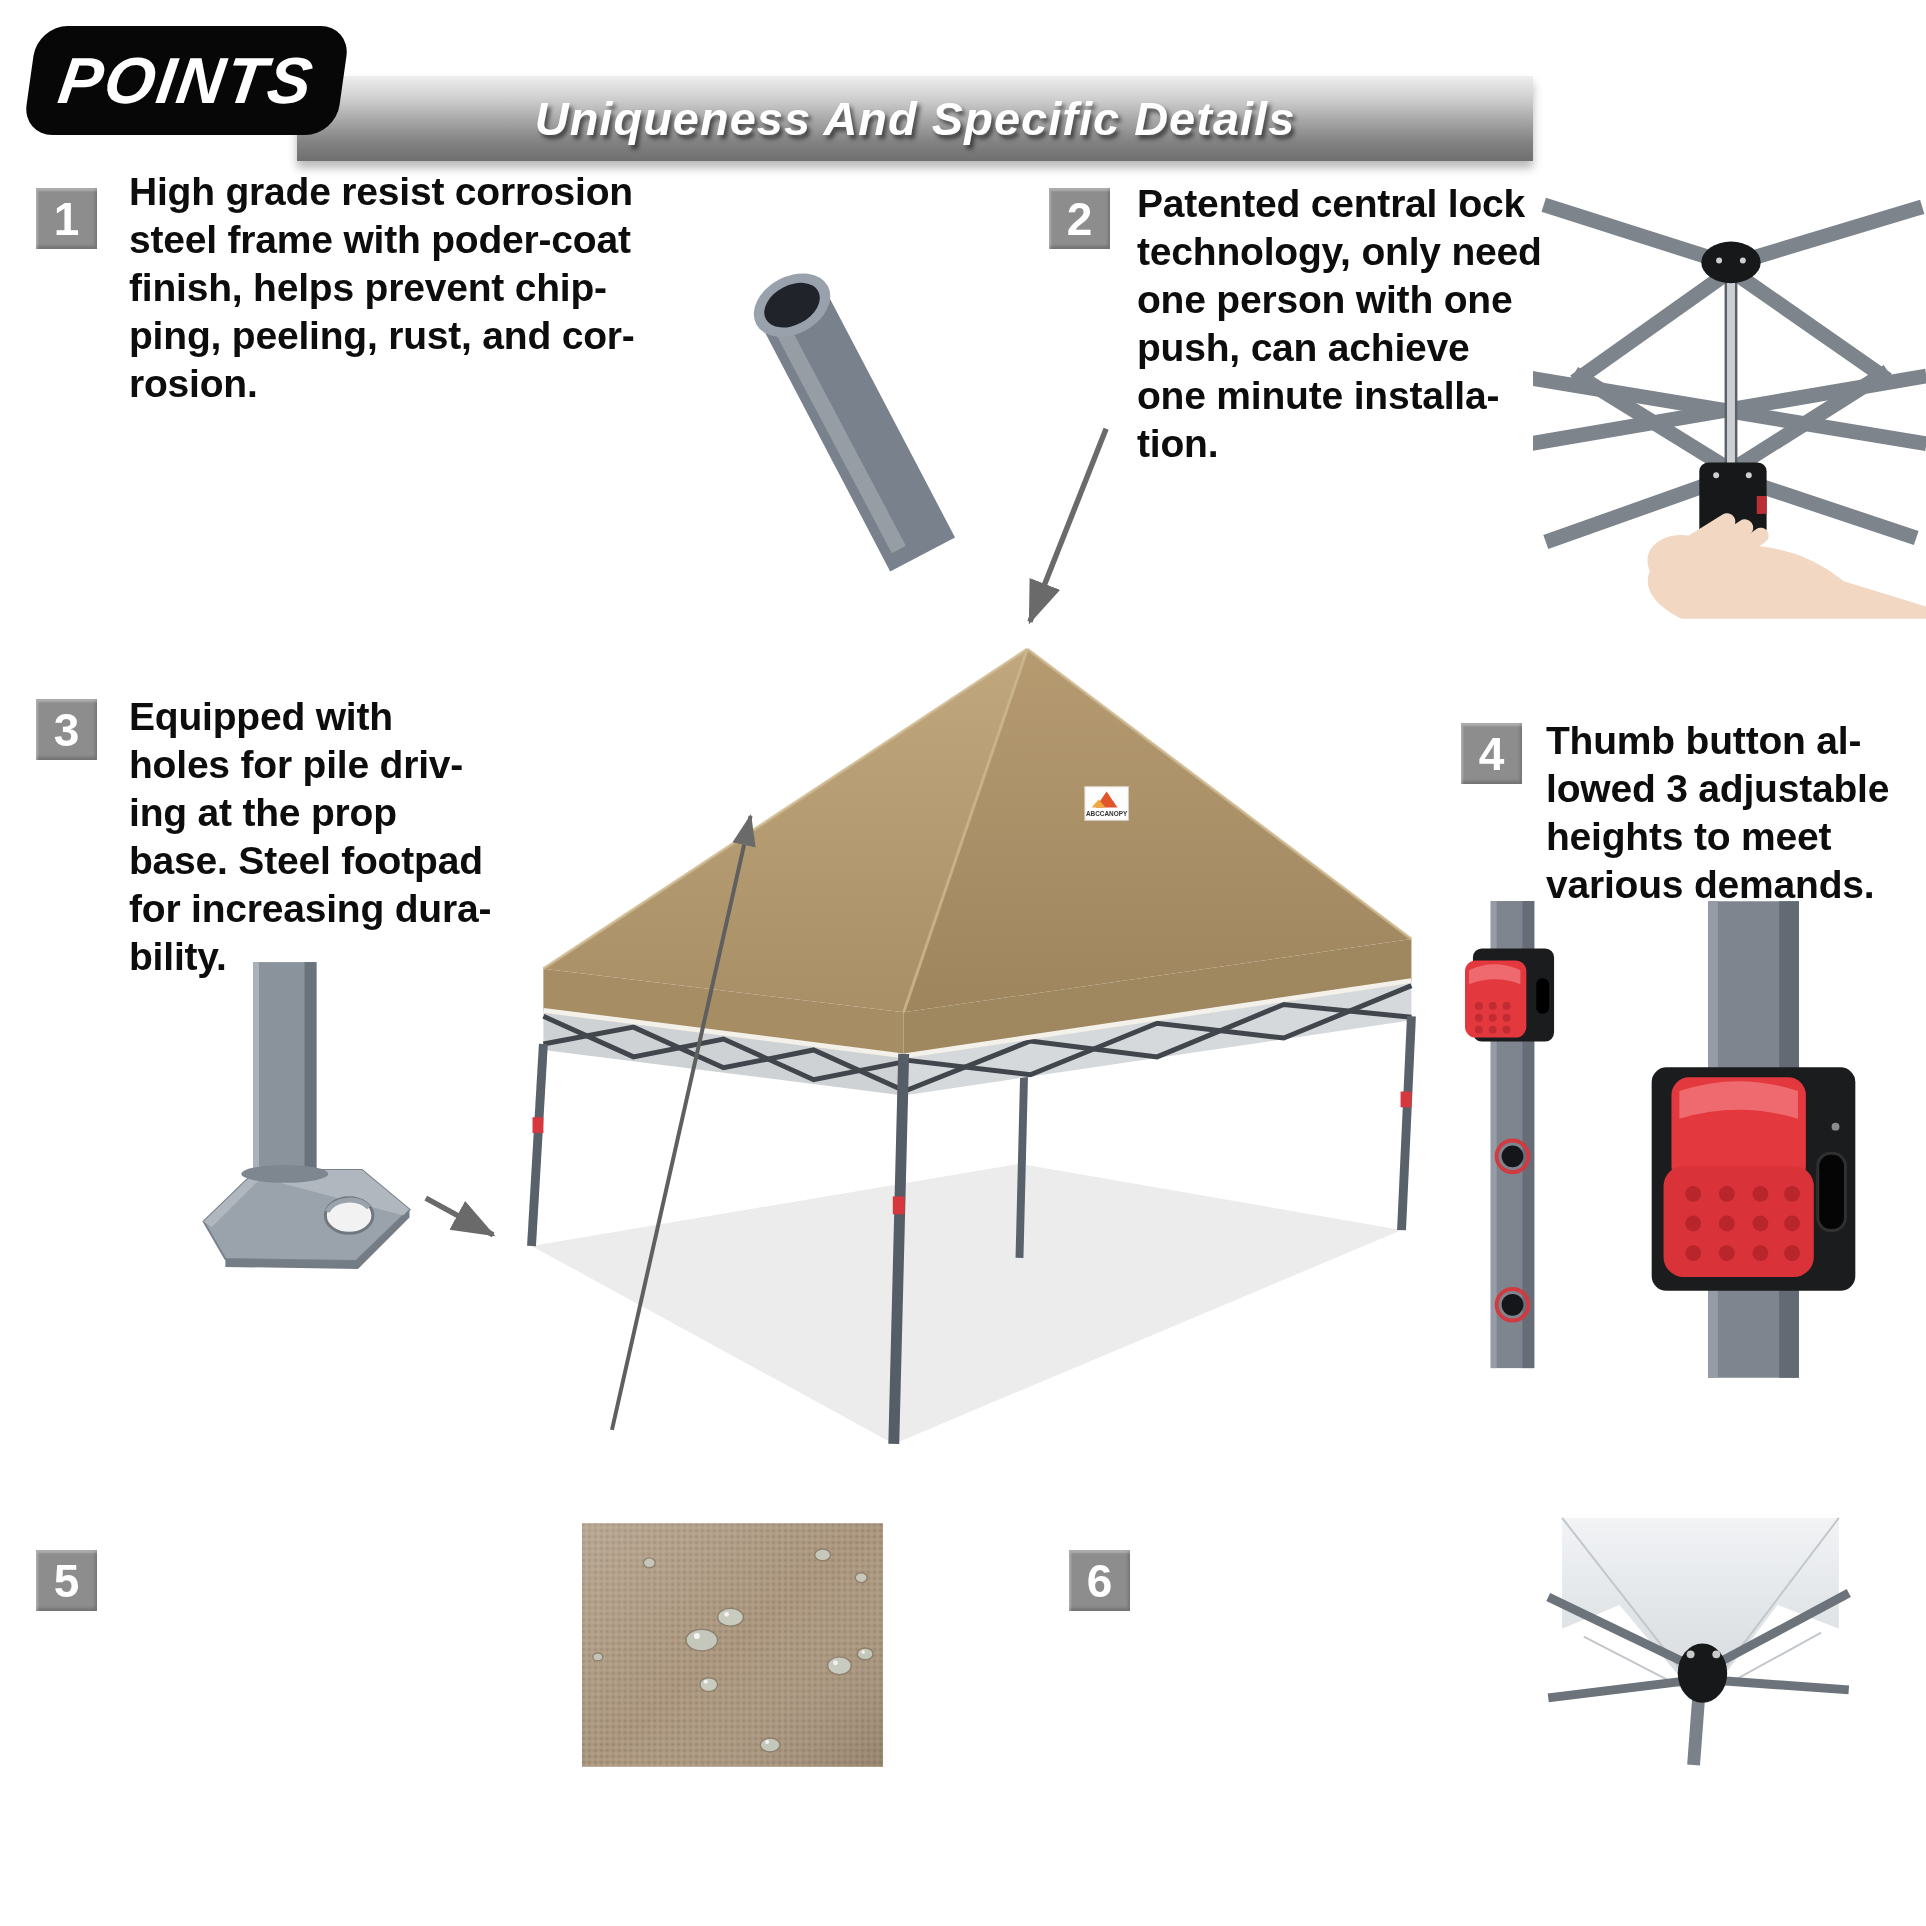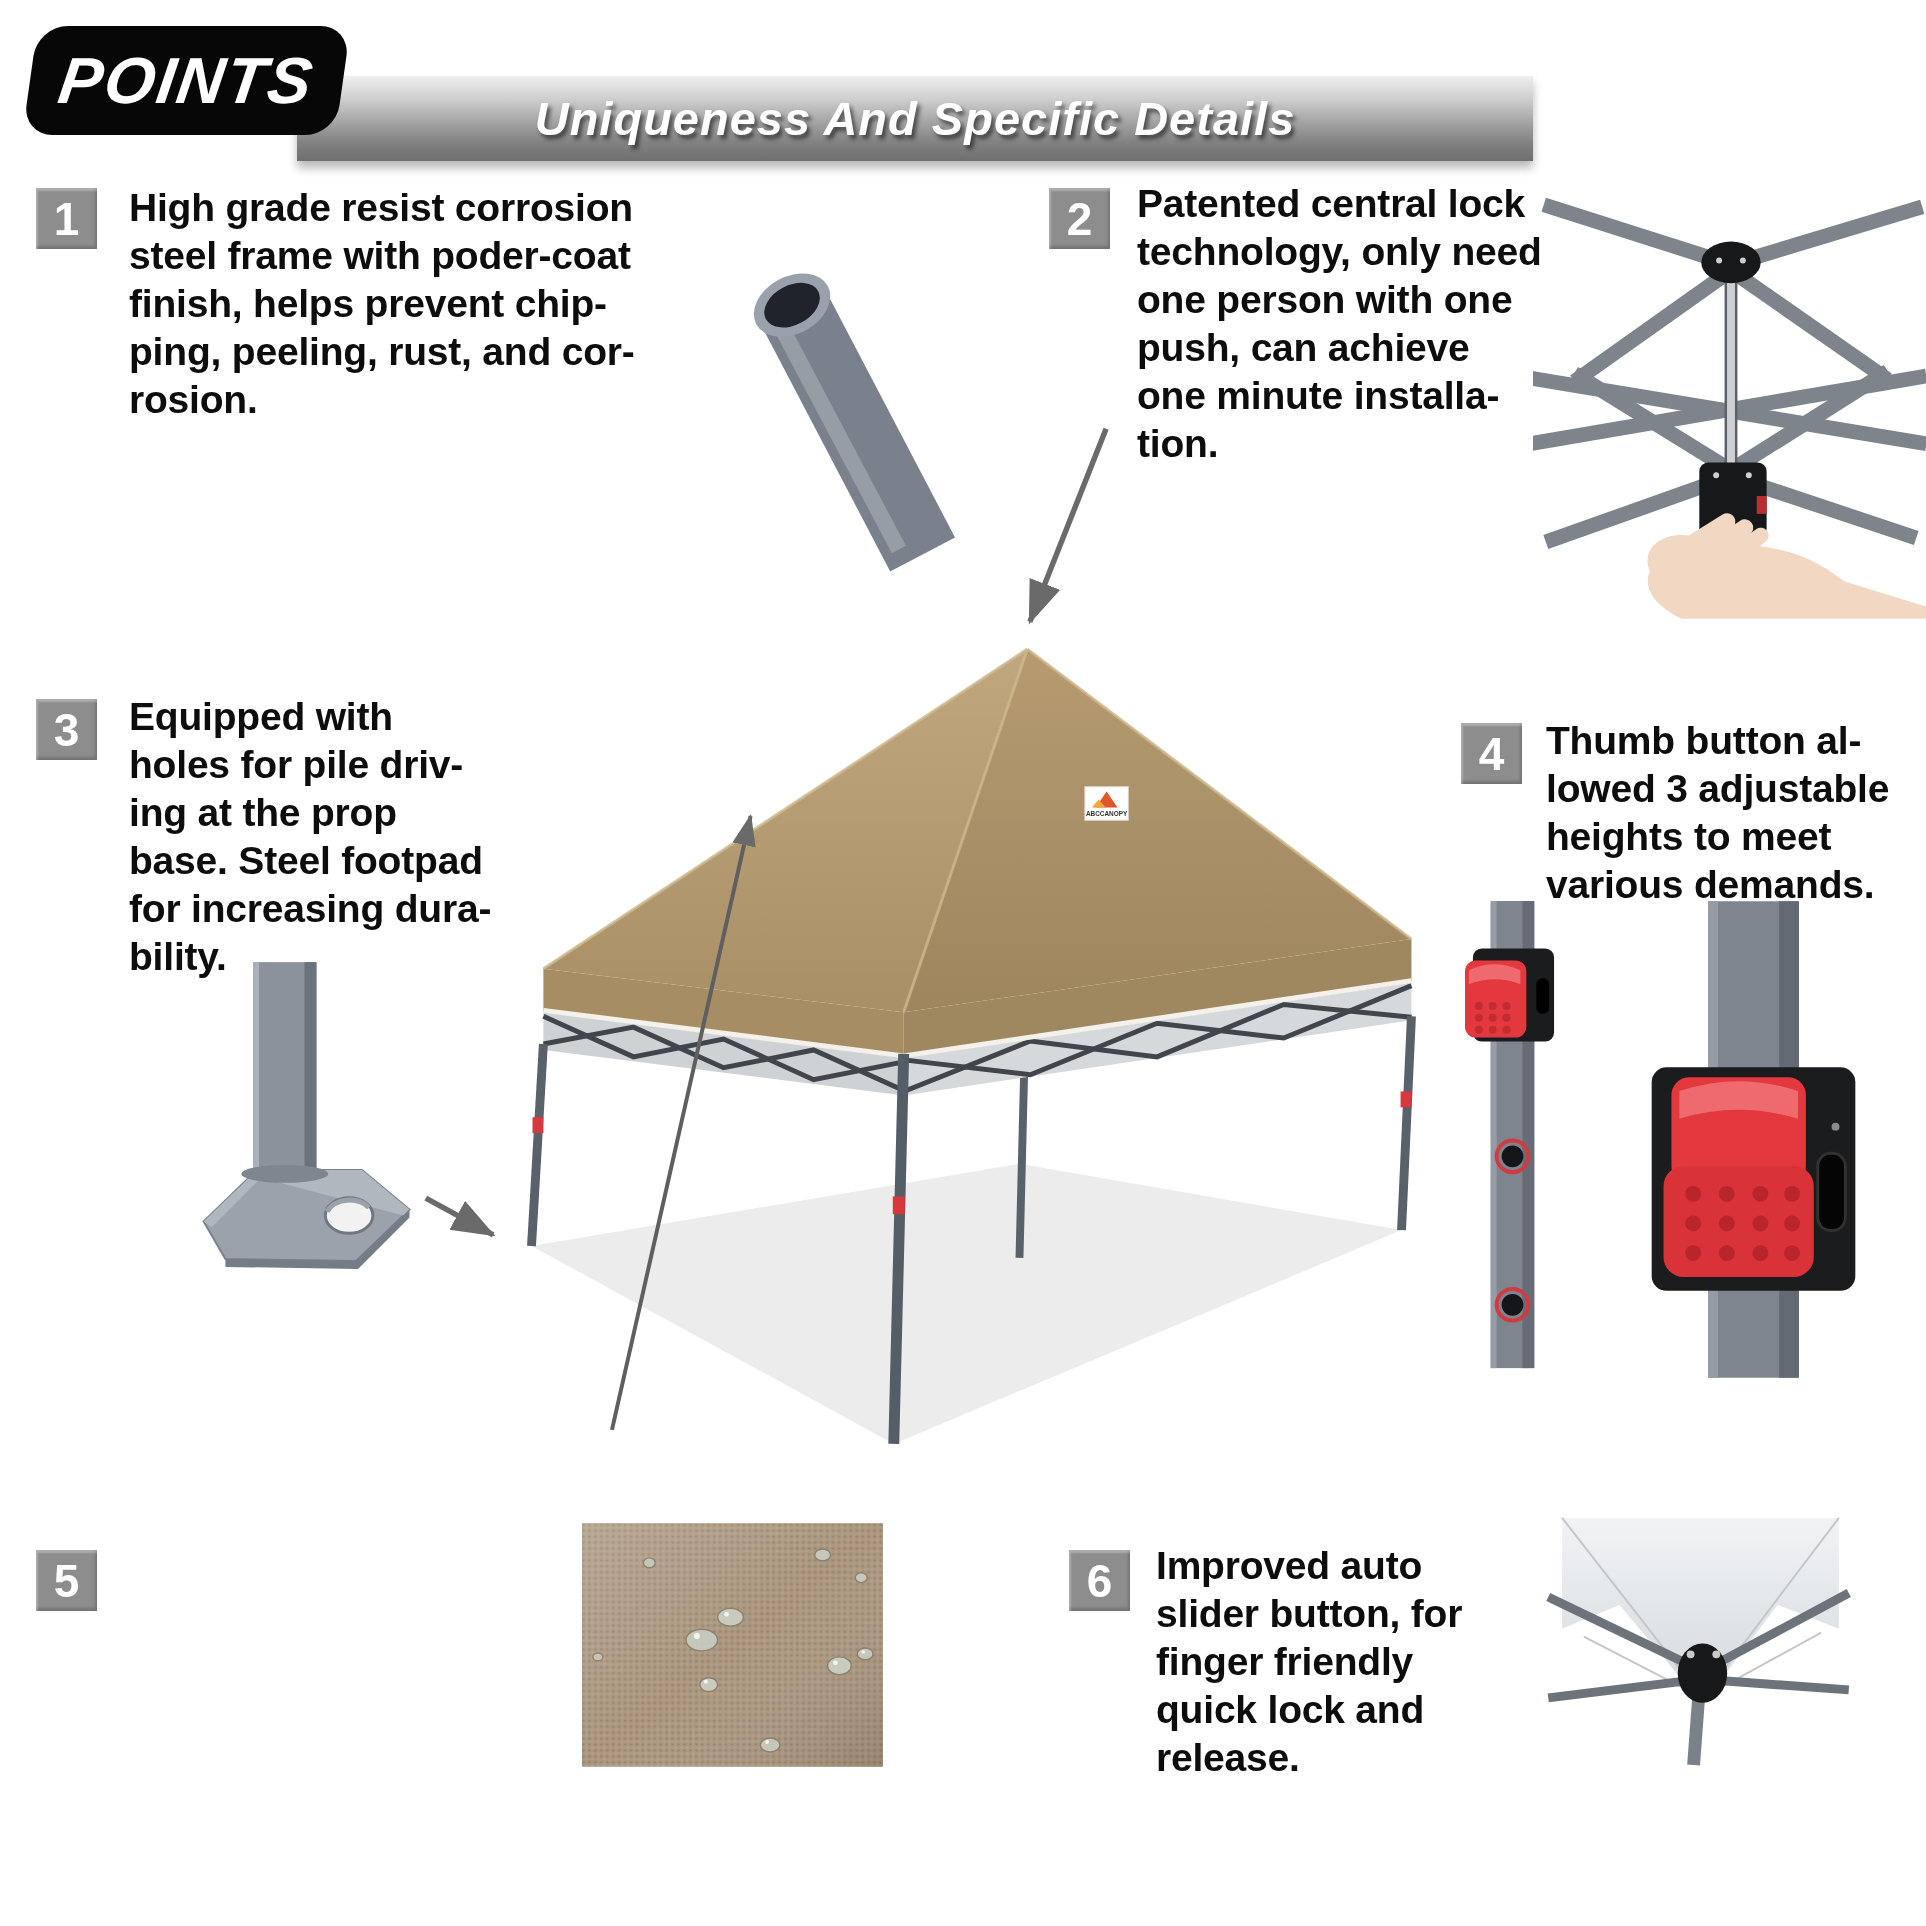--- a/index.html
+++ b/index.html
@@ -34,21 +34,21 @@
 <div class="page">
 
   <div class="banner">
     <span class="banner-title">Uniqueness And Specific Details</span>
   </div>
   <div class="points-box">
     <span class="points-label">POINTS</span>
   </div>
 
   <div class="badge" style="left:36px; top:188px;">1</div>
-  <div class="ftext" style="left:129px; top:184px; width:594px;">High grade resist corrosion
+  <div class="ftext" style="left:129px; top:168px; width:594px;">High grade resist corrosion
 steel frame with poder-coat
 finish, helps prevent chip-
 ping, peeling, rust, and cor-
 rosion.</div>
 
   <div class="badge" style="left:1049px; top:188px;">2</div>
   <div class="ftext" style="left:1137px; top:180px; width:475px;">Patented central lock
 technology, only need
 one person with one
 push, can achieve
@@ -65,25 +65,20 @@
 
   <div class="badge" style="left:1461px; top:723px;">4</div>
   <div class="ftext" style="left:1546px; top:717px; width:396px;">Thumb button al-
 lowed 3 adjustable
 heights to meet
 various demands.</div>
 
   <div class="badge" style="left:36px; top:1550px;">5</div>
 
   <div class="badge" style="left:1069px; top:1550px;">6</div>
-  <div class="ftext" style="left:1156px; top:1542px; width:436px;">Improved auto
-slider button, for
-finger friendly
-quick lock and
-release.</div>
 
   <svg class="illus" style="left:693px; top:228px;" width="297" height="366" viewBox="0 0 300 370">
     <line x1="100" y1="78" x2="232" y2="330" stroke="#79828c" stroke-width="74" stroke-linecap="butt"></line>
     <line x1="88" y1="98" x2="208" y2="325" stroke="rgba(255,255,255,0.22)" stroke-width="16"></line>
     <ellipse cx="100" cy="78" rx="41" ry="29" transform="rotate(-28 100 78)" fill="#99a2ac"></ellipse>
     <ellipse cx="100" cy="78" rx="30" ry="20" transform="rotate(-28 100 78)" fill="#20242a"></ellipse>
   </svg>
 
   <svg class="illus" style="left:1533px; top:183px;" width="394" height="436" viewBox="0 0 398 440">
     <g stroke="#7d848c" stroke-width="15" stroke-linecap="square">

